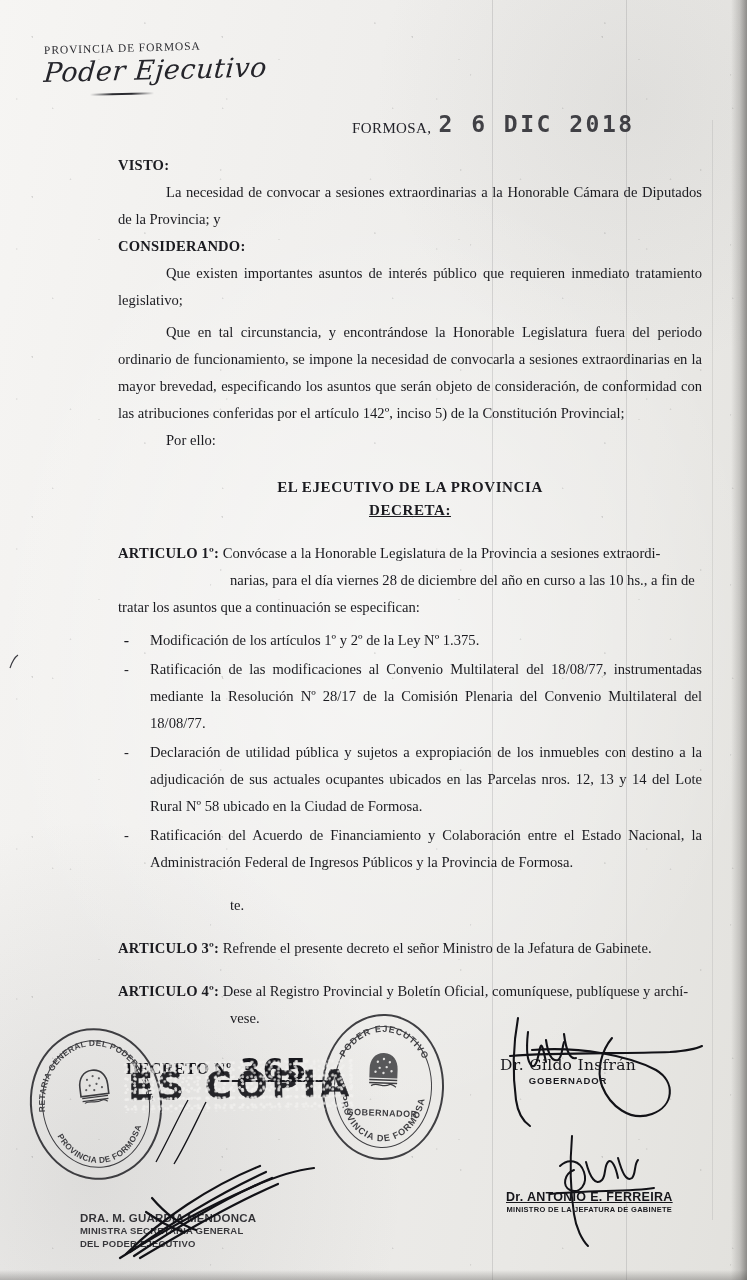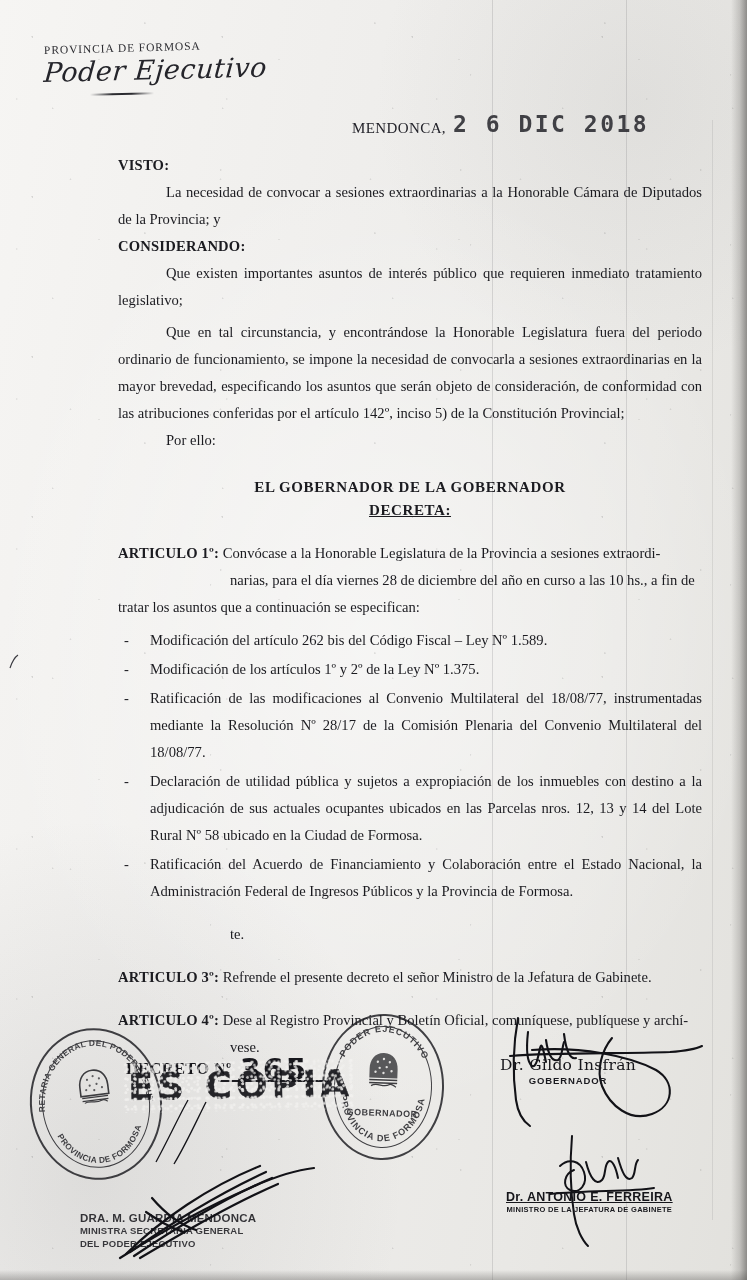--- a/index.html
+++ b/index.html
@@ -282,51 +282,50 @@
 
   <div class="content">
 
     <div class="letterhead">
       <div class="lh-province">PROVINCIA DE FORMOSA</div>
       <div class="lh-script">Poder Ejecutivo</div>
       <div class="lh-rule"></div>
     </div>
 
     <div class="dateline">
-      <span class="city">MENDONCA,</span>
+      <span class="city">FORMOSA,</span>
       <span class="stamp-date">2 6 DIC 2018</span>
     </div>
 
     <div class="body-block">
 
       <div class="lbl flush">VISTO:</div>
       <div class="para">La necesidad de convocar a sesiones extraordinarias a la Honorable Cámara de Diputados de la Provincia; y</div>
       <div class="lbl flush">CONSIDERANDO:</div>
       <div class="para">Que existen importantes asuntos de interés público que requieren inmediato tratamiento legislativo;</div>
       <div class="spacer-sm"></div>
       <div class="para">Que en tal circunstancia, y encontrándose la Honorable Legislatura fuera del periodo ordinario de funcionamiento, se impone la necesidad de convocarla a sesiones extraordinarias en la mayor brevedad, especificando los asuntos que serán objeto de consideración, de conformidad con las atribuciones conferidas por el artículo 142º, inciso 5) de la Constitución Provincial;</div>
       <div class="para">Por ello:</div>
 
       <div class="centered-heading">
-        <div class="l1">EL GOBERNADOR DE LA GOBERNADOR</div>
+        <div class="l1">EL EJECUTIVO DE LA PROVINCIA</div>
         <div class="l2">DECRETA:</div>
       </div>
 
       <div class="art1-wrap">
         <div class="art1-line1">
           <span class="art-num">ARTICULO 1º:</span><span> </span><span>Convócase a la Honorable Legislatura de la Provincia a sesiones extraordi-</span>
         </div>
         <div class="art1-line2">narias, para el día viernes 28 de diciembre del año en curso a las 10 hs., a fin de</div>
         <div class="art1-line3">tratar los asuntos que a continuación se especifican:</div>
       </div>
 
       <ul class="items">
         <li>
           <span class="dash">-</span>
-          <span>Modificación del artículo 262 bis del Código Fiscal – Ley Nº 1.589.</span>
         </li>
         <li>
           <span class="dash">-</span>
           <span>Modificación de los artículos 1º y 2º de la Ley Nº 1.375.</span>
         </li>
         <li>
           <span class="dash">-</span>
           <span>Ratificación de las modificaciones al Convenio Multilateral del 18/08/77, instrumentadas mediante la Resolución Nº 28/17 de la Comisión Plenaria del Convenio Multilateral del 18/08/77.</span>
         </li>
         <li>

